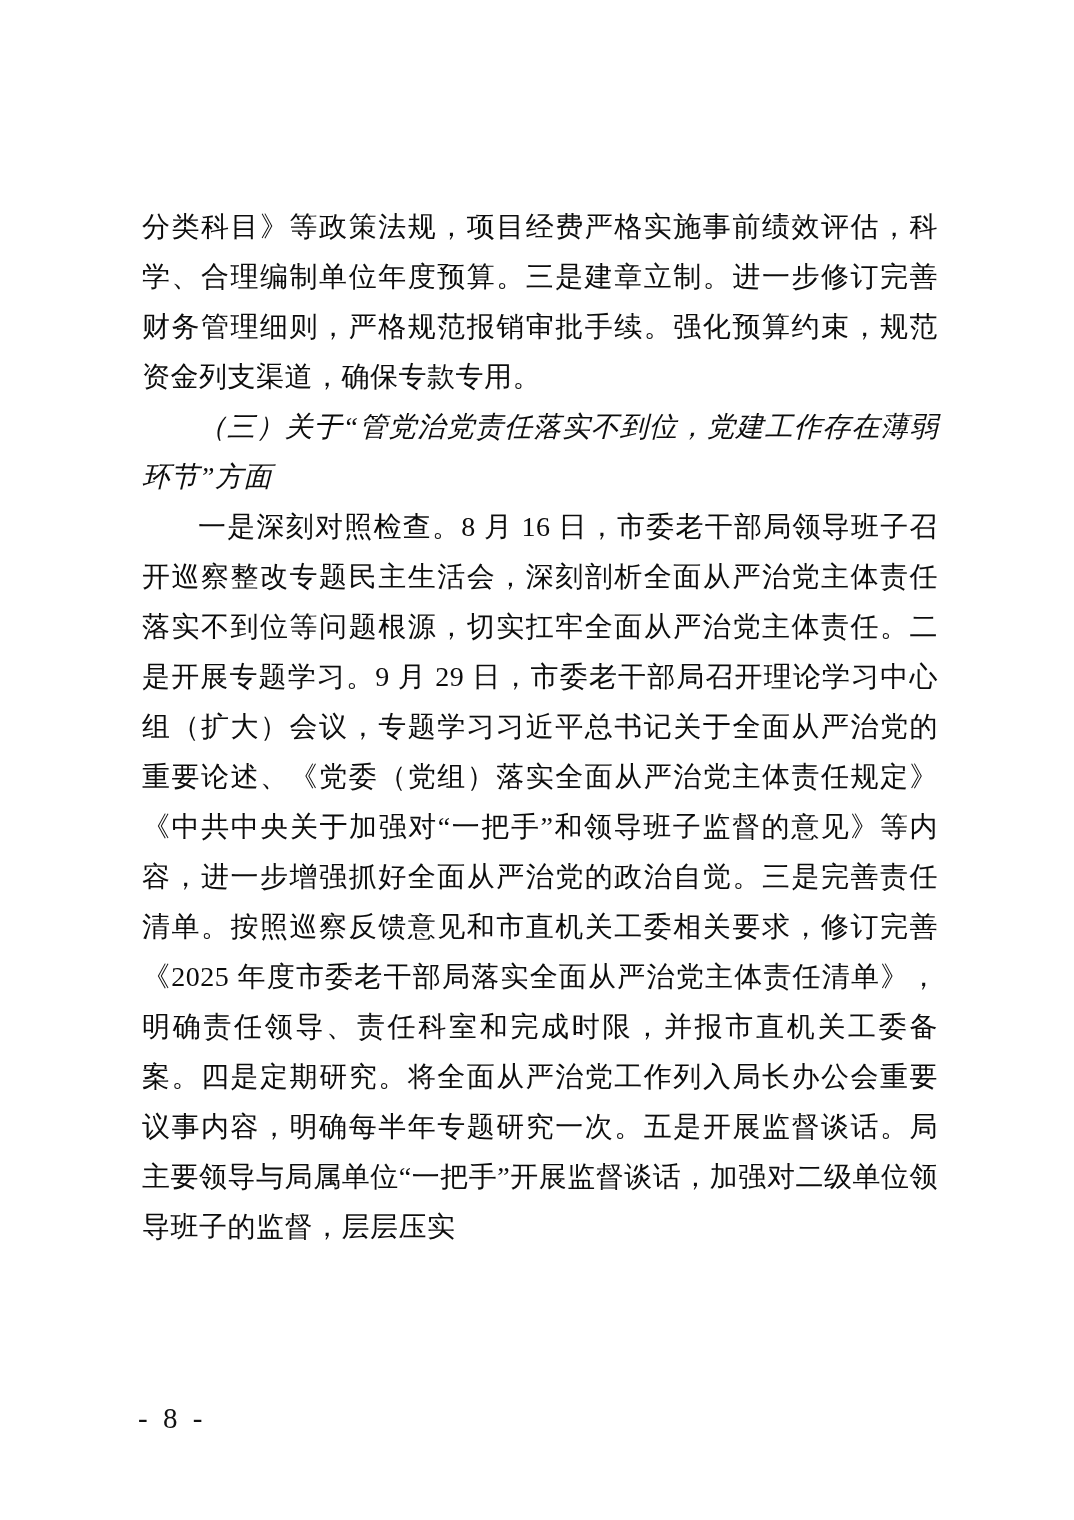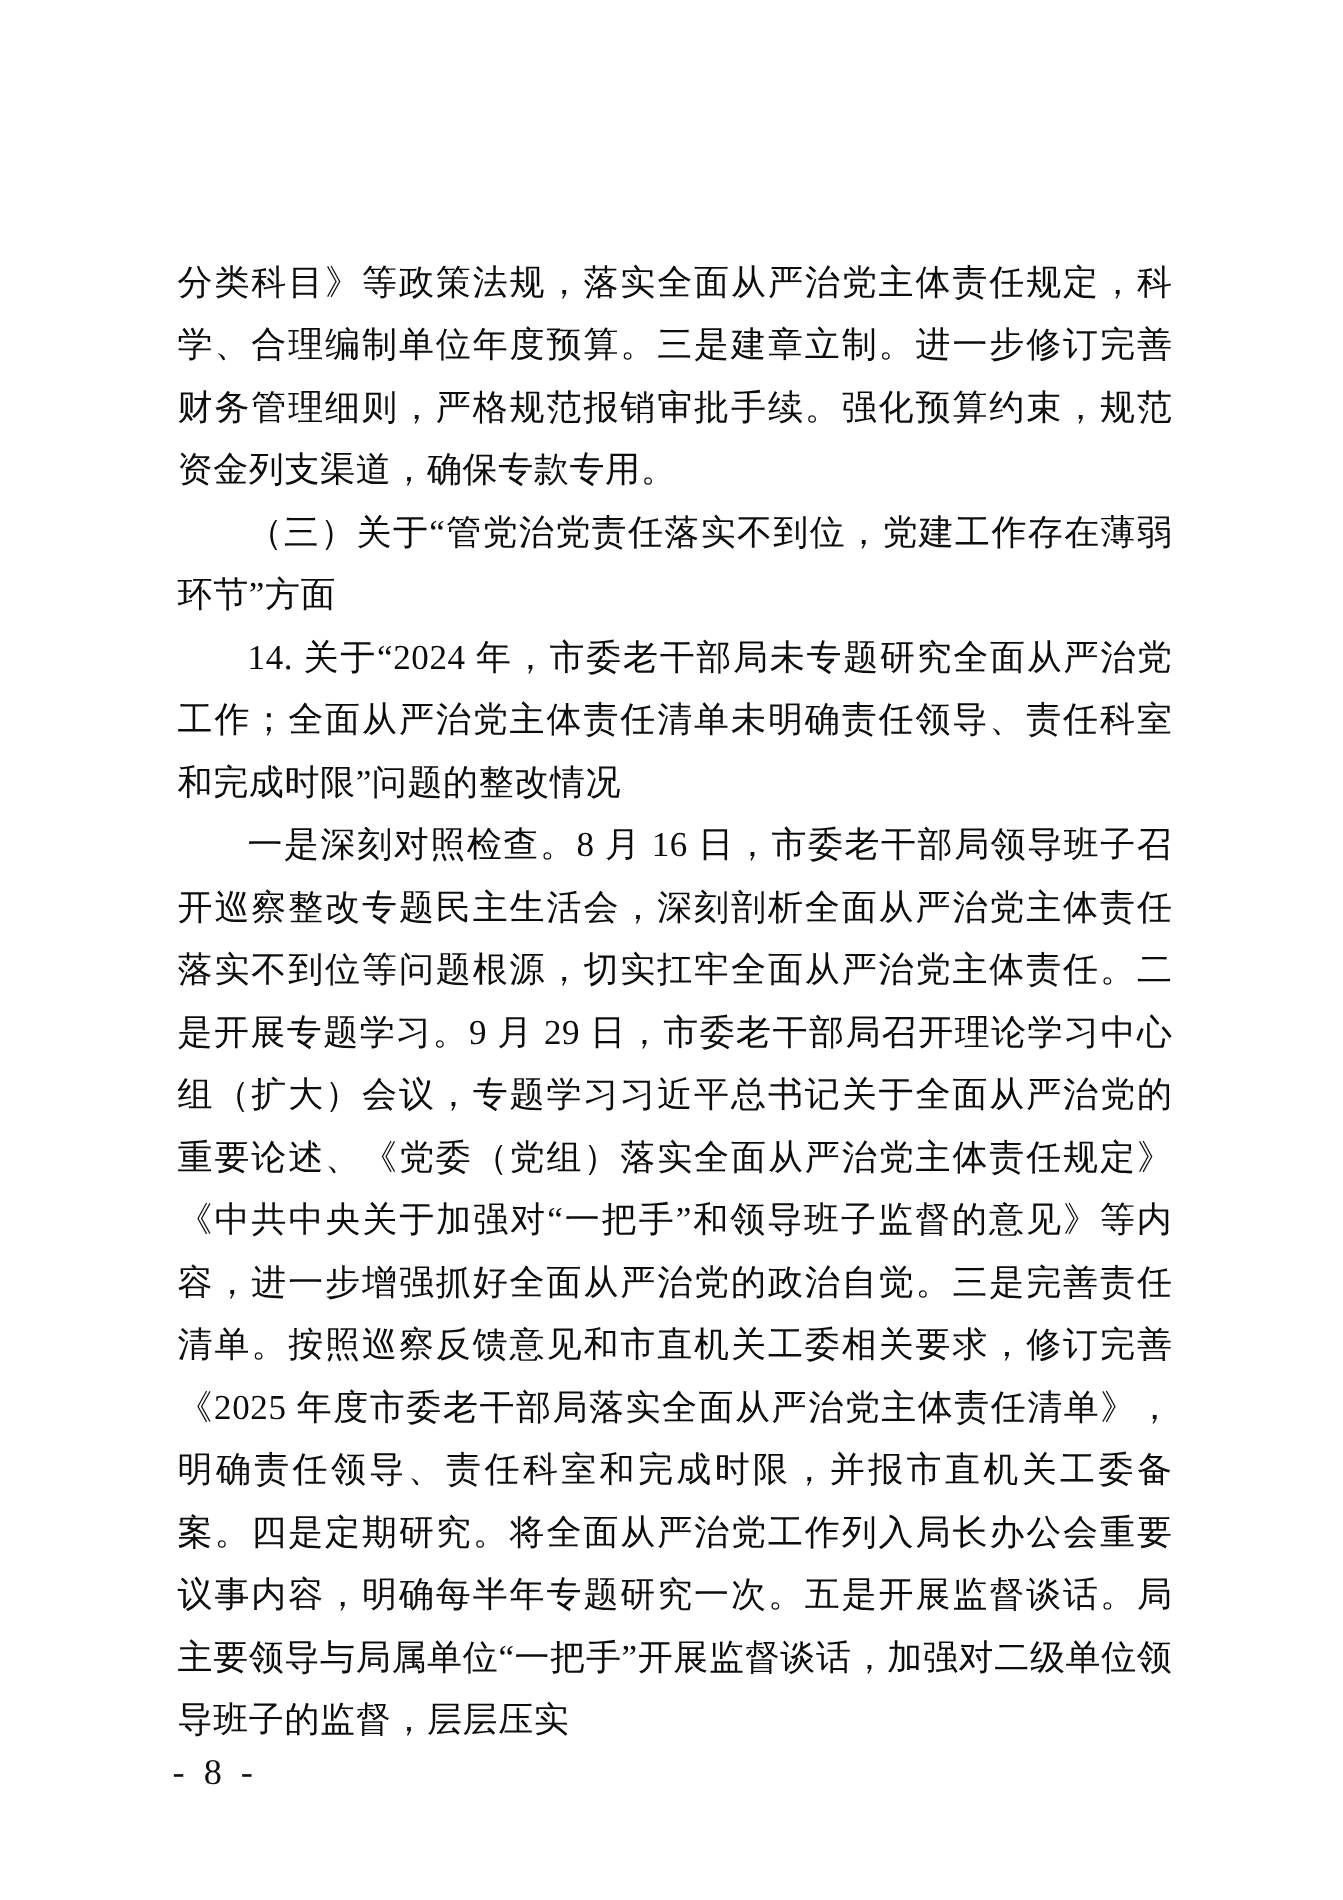--- a/index.html
+++ b/index.html
@@ -31,20 +31,21 @@
   p.para {
     margin: 0;
     padding: 0;
   }
   p.para.indent {
     text-indent: 2em;
   }
   p.para.kai-heading {
     
     font-weight: 500;
+    font-style: italic;
   }
   p.para.bold-heading {
     font-weight: bold;
   }
   span.seg-bold {
     font-weight: normal;
   }
   .page-number {
     position: absolute;
     left: 138px;
@@ -54,19 +55,18 @@
     letter-spacing: 4px;
     color: #111111;
     font-family: "Liberation Serif", "DejaVu Serif", serif;
   }
 </style>
 </head>
 <body>
 
 <div class="page">
   <div class="text-block">
-      <p class="para body"><span>分类科目》等政策法规，落实全面从严治党主体责任规定，科学、合理编制单位年度预算。</span><span class="seg-bold">三是</span><span>建章立制。进一步修订完善财务管理细则，严格规范报销审批手续。强化预算约束，规范资金列支渠道，确保专款专用。</span></p>
+      <p class="para body"><span>分类科目》等政策法规，项目经费严格实施事前绩效评估，科学、合理编制单位年度预算。</span><span class="seg-bold">三是</span><span>建章立制。进一步修订完善财务管理细则，严格规范报销审批手续。强化预算约束，规范资金列支渠道，确保专款专用。</span></p>
       <p class="para kai-heading indent"><span>（三）关于“管党治党责任落实不到位，党建工作存在薄弱环节”方面</span></p>
-      <p class="para bold-heading indent"><span class="seg-bold">14. 关于“2024 年，市委老干部局未专题研究全面从严治党工作；全面从严治党主体责任清单未明确责任领导、责任科室和完成时限”问题的整改情况</span></p>
       <p class="para body indent"><span class="seg-bold">一是</span><span>深刻对照检查。8 月 16 日，市委老干部局领导班子召开巡察整改专题民主生活会，深刻剖析全面从严治党主体责任落实不到位等问题根源，切实扛牢全面从严治党主体责任。</span><span class="seg-bold">二是</span><span>开展专题学习。9 月 29 日，市委老干部局召开理论学习中心组（扩大）会议，专题学习习近平总书记关于全面从严治党的重要论述、《党委（党组）落实全面从严治党主体责任规定》《中共中央关于加强对“一把手”和领导班子监督的意见》等内容，进一步增强抓好全面从严治党的政治自觉。</span><span class="seg-bold">三是</span><span>完善责任清单。按照巡察反馈意见和市直机关工委相关要求，修订完善《2025 年度市委老干部局落实全面从严治党主体责任清单》，明确责任领导、责任科室和完成时限，并报市直机关工委备案。</span><span class="seg-bold">四是</span><span>定期研究。将全面从严治党工作列入局长办公会重要议事内容，明确每半年专题研究一次。</span><span class="seg-bold">五是</span><span>开展监督谈话。局主要领导与局属单位“一把手”开展监督谈话，加强对二级单位领导班子的监督，层层压实</span></p>
     </div>
   <div class="page-number">- 8 -</div>
 </div>
 
 </body></html>

